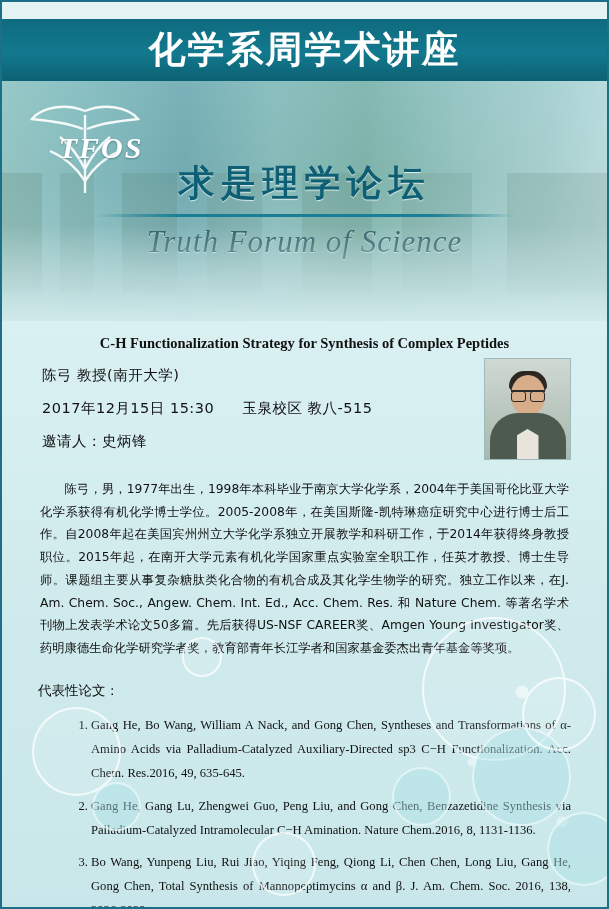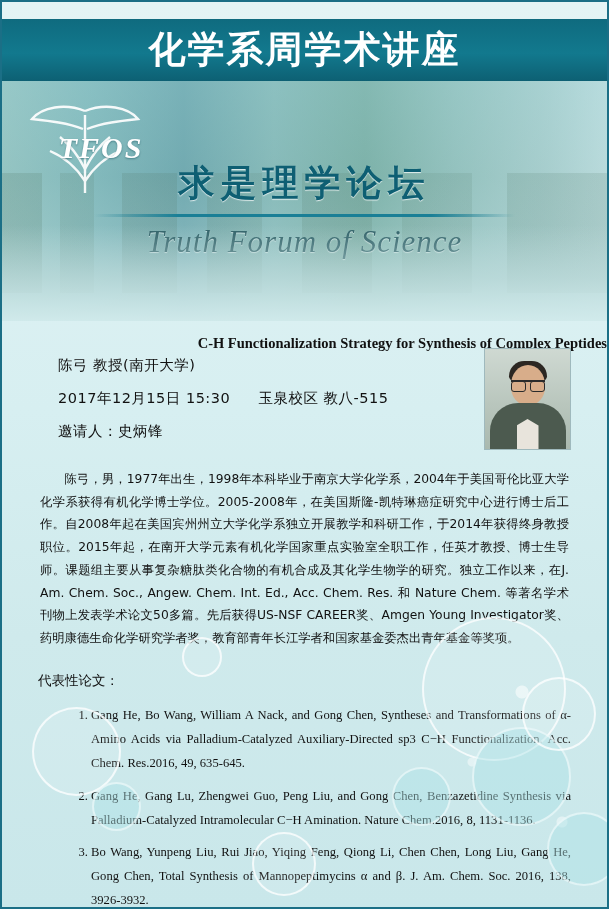--- a/index.html
+++ b/index.html
@@ -136,31 +136,31 @@
     font-family: "Liberation Serif", serif;
     font-style: italic;
     font-size: 31px;
     color: #2a5c63;
     letter-spacing: 1px;
     text-shadow: 0 1px 1px rgba(255,255,255,0.6);
   }
   
   .talk-title {
     margin: 14px 0 0 0;
-    text-align: right;
+    text-align: center;
     font-family: "Liberation Serif", serif;
     font-weight: bold;
     font-size: 14.5px;
     color: #111111;
   }
   
   .speaker {
     position: relative;
-    margin-top: 4px;
-    padding: 0 36px 0 56px;
+    margin-top: 14px;
+    padding: 0 36px 0 40px;
     min-height: 100px;
   }
   .speaker-line {
     font-family: "DejaVu Sans", sans-serif;
     font-size: 14.5px;
     color: #111;
     margin-bottom: 14px;
     letter-spacing: .5px;
   }
   .speaker-line .gap { display:inline-block; width: 18px; }

